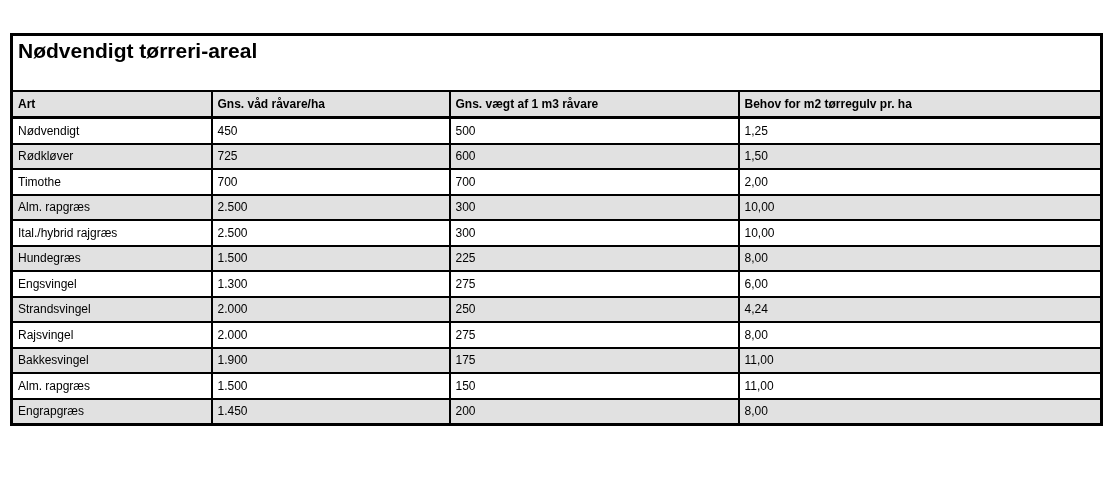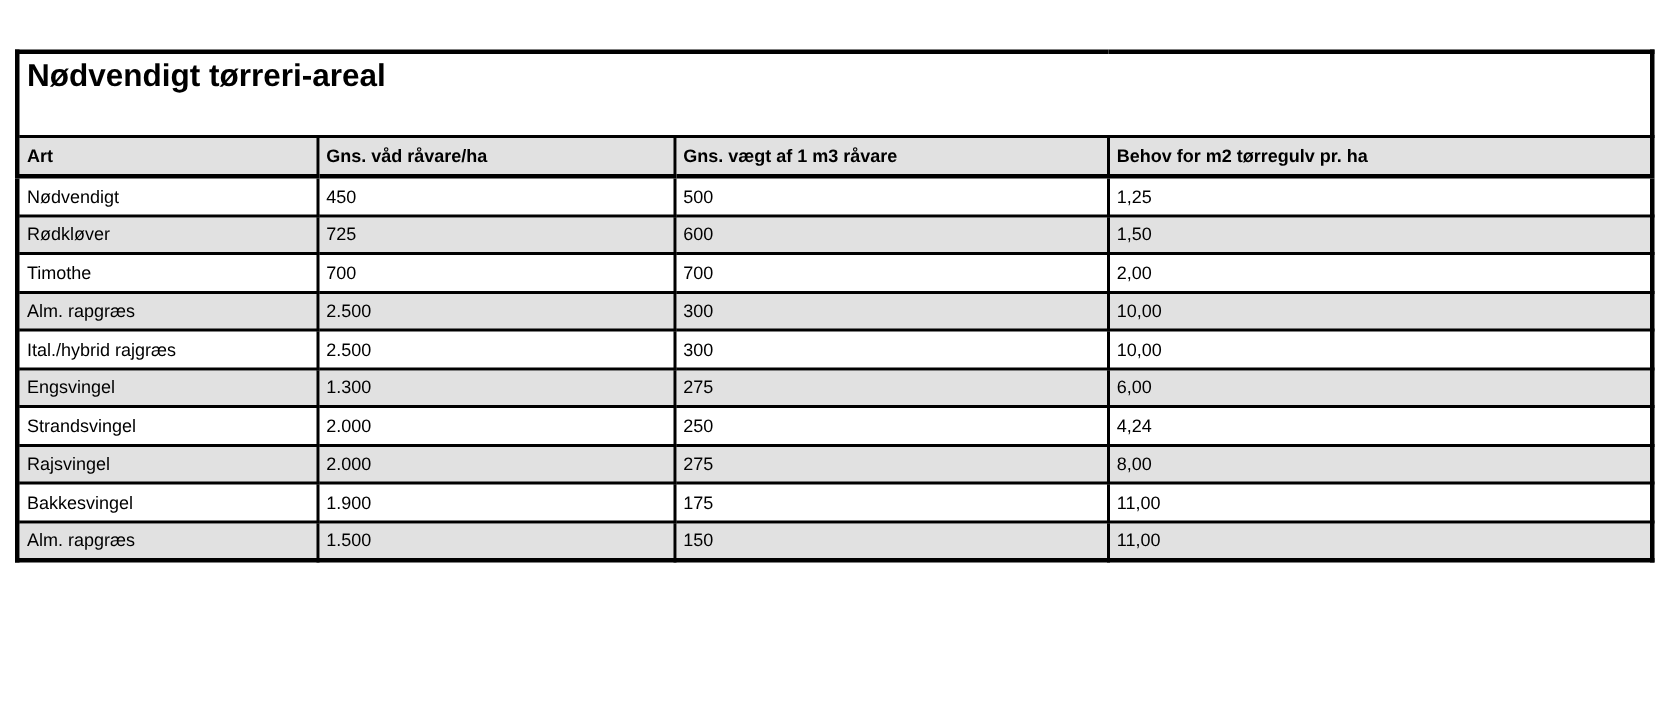--- a/index.html
+++ b/index.html
@@ -109,20 +109,26 @@
           <td class="center">300</td>
           <td class="center">10,00</td>
         </tr>
         <tr>
           <td class="left">Ital./hybrid rajgræs</td>
           <td class="center">2.500</td>
           <td class="center">300</td>
           <td class="center">10,00</td>
         </tr>
         <tr>
+          <td class="left">Hundegræs</td>
+          <td class="center">1.500</td>
+          <td class="center">225</td>
+          <td class="center">8,00</td>
+        </tr>
+        <tr>
           <td class="left">Engsvingel</td>
           <td class="center">1.300</td>
           <td class="center">275</td>
           <td class="center">6,00</td>
         </tr>
         <tr>
           <td class="left">Strandsvingel</td>
           <td class="center">2.000</td>
           <td class="center">250</td>
           <td class="center">4,24</td>
@@ -138,15 +144,21 @@
           <td class="center">1.900</td>
           <td class="center">175</td>
           <td class="center">11,00</td>
         </tr>
         <tr>
           <td class="left">Alm. rapgræs</td>
           <td class="center">1.500</td>
           <td class="center">150</td>
           <td class="center">11,00</td>
         </tr>
+        <tr>
+          <td class="left">Engrapgræs</td>
+          <td class="center">1.450</td>
+          <td class="center">200</td>
+          <td class="center">8,00</td>
+        </tr>
       </tbody>
   </table>
 </div>
 
 </body></html>

